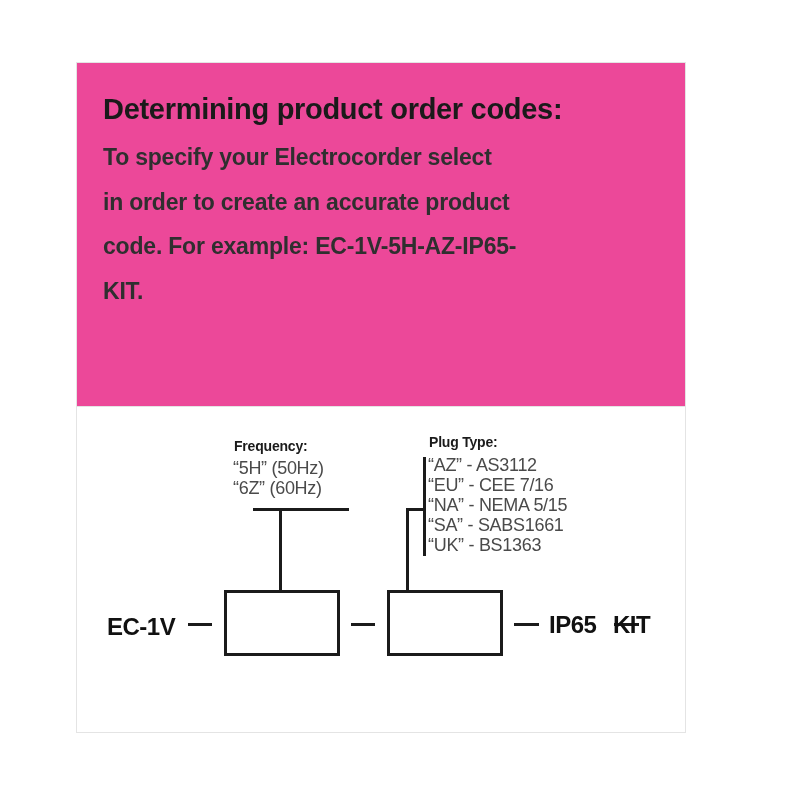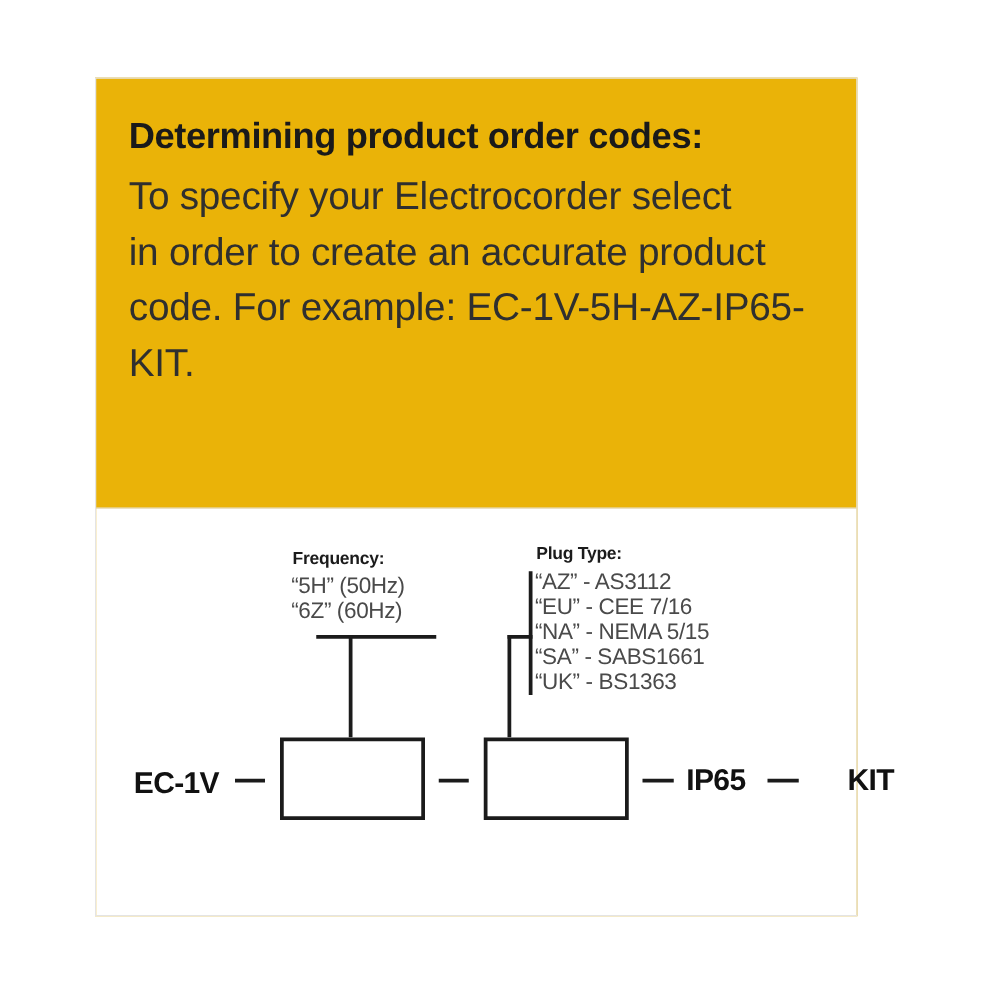--- a/index.html
+++ b/index.html
@@ -6,40 +6,40 @@
   html, body {
     width: 800px; height: 800px;
     background: #ffffff;
     font-family: "Liberation Sans", "DejaVu Sans", sans-serif;
     overflow: hidden;
   }
   .card {
     position: absolute;
     left: 76px; top: 62px;
     width: 610px; height: 671px;
-    background: #eab308;
+    background: #ec4899;
     border: 1px solid #e4e4e4;
   }
   .text-section {
     height: 344px;
     padding: 26px 26px 0 26px;
     border-bottom: 1px solid #e4e4e4;
   }
   .heading {
     font-size: 29px;
     font-weight: bold;
     color: #1a1a1a;
     letter-spacing: -0.3px;
     line-height: 40px;
     margin-bottom: 6px;
     white-space: nowrap;
   }
   .body-line {
-    font-size: 31px;
-    font-weight: normal;
+    font-size: 23px;
+    font-weight: bold;
     color: #2f2f2f;
     line-height: 44.5px;
     letter-spacing: -0.2px;
     white-space: nowrap;
   }
   .diagram {
     position: relative;
     height: 325px;
     background: #ffffff;
   }
@@ -122,16 +122,16 @@
 
     <div class="dgm-box" style="left:147px; top:183px;"></div>
 
     <div class="dgm-line" style="left:274px; top:216px; width:24px; height:3px;"></div>
 
     <div class="dgm-box" style="left:310px; top:183px;"></div>
 
     <div class="dgm-line" style="left:437px; top:216px; width:25px; height:3px;"></div>
     <div class="code-label" style="left:472px; top:205px;text-align:center;">IP65</div>
     <div class="dgm-line" style="left:537px; top:216px; width:25px; height:3px;"></div>
-    <div class="code-label" style="left:601px; top:205px;">KIT</div>
+    <div class="code-label" style="left:536px; top:205px;">KIT</div>
 
   </div>
 </div>
 
 </body></html>

